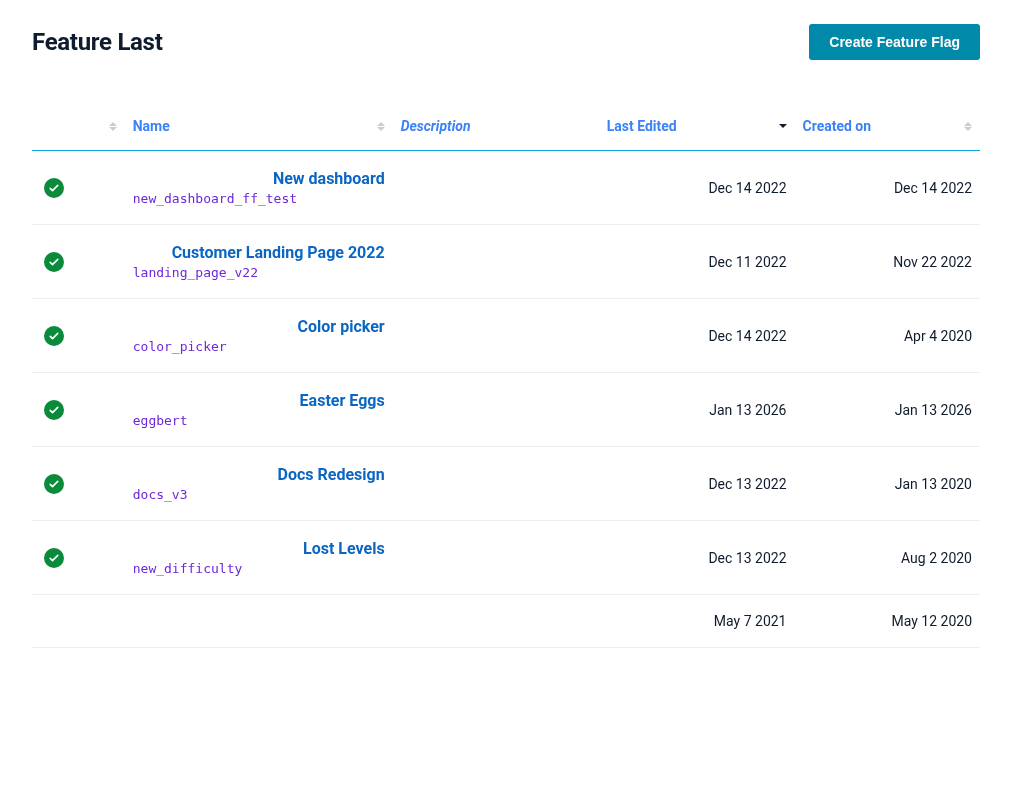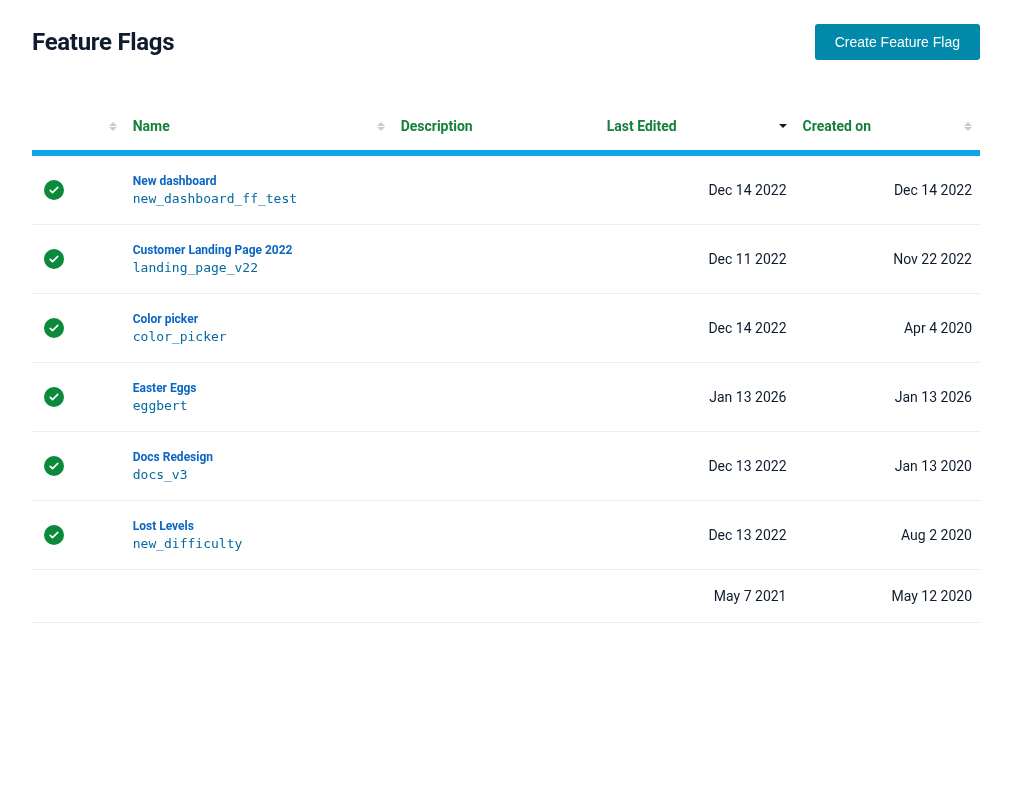--- a/index.html
+++ b/index.html
@@ -21,40 +21,40 @@
       font-weight: 700;
       color: #0f1c2e;
       letter-spacing: -0.3px;
     }
     .create-btn {
       background: #0089a8;
       color: #fff;
       border: none;
       padding: 10px 20px;
       font-size: 14px;
-      font-weight: 400;
+      font-weight: 700;
       border-radius: 3px;
       cursor: pointer;
     }
     table {
       width: 100%;
       border-collapse: collapse;
     }
     thead th {
       text-align: left;
       font-size: 14px;
       font-weight: 700;
-      color: #15803d;
+      color: #3b82f6;
       padding: 10px 8px 16px 8px;
-      border-bottom: 6px solid #0ea5e9;
+      border-bottom: 1px solid #0ea5e9;
       vertical-align: middle;
     }
     th.col-status { width: 90px; }
     th.col-name { width: 260px; }
-    th.col-desc { width: 200px; }
+    th.col-desc { width: 200px; font-style: italic; }
     th.col-edited { width: 190px; }
     th.col-created { width: 180px; }
     .th-inner {
       display: flex;
       align-items: center;
       justify-content: space-between;
       gap: 6px;
     }
     .th-inner.right-sort { justify-content: flex-end; }
     .sort-icon {
@@ -85,37 +85,38 @@
       border-radius: 50%;
       background: #0a8a3a;
       display: inline-flex;
       align-items: center;
       justify-content: center;
     }
     .check-badge svg { width: 12px; height: 12px; }
     .flag-name {
       color: #0b66c3;
       font-weight: 700;
-      font-size: 12px;
+      font-size: 16px;
       display: block;
       margin-bottom: 2px;
       cursor: pointer;
+      text-align: right;
     }
     .flag-key {
       font-family: ui-monospace, SFMono-Regular, Menlo, Consolas, monospace;
       font-size: 13px;
-      color: #0369a1;
+      color: #6d28d9;
     }
     .date-cell { font-size: 14px; color: #0f1c2e; text-align: right; }
   </style>
 </head>
 <body>
 
 <div class="header-row">
-  <h1 class="page-title">Feature Flags</h1>
+  <h1 class="page-title">Feature Last</h1>
   <button class="create-btn">Create Feature Flag</button>
 </div>
 
 <table>
   <thead>
     <tr>
       <th class="col-status">
         <div class="th-inner right-sort">
           <span class="sort-icon">
             <span class="tri up"></span>

